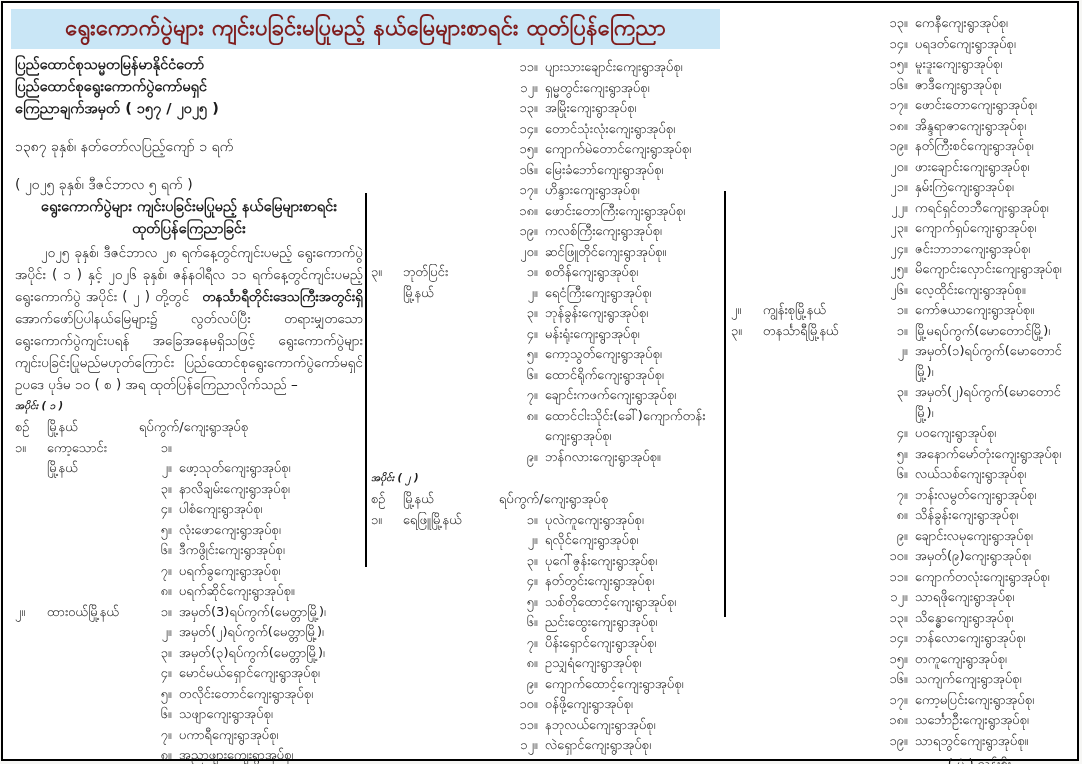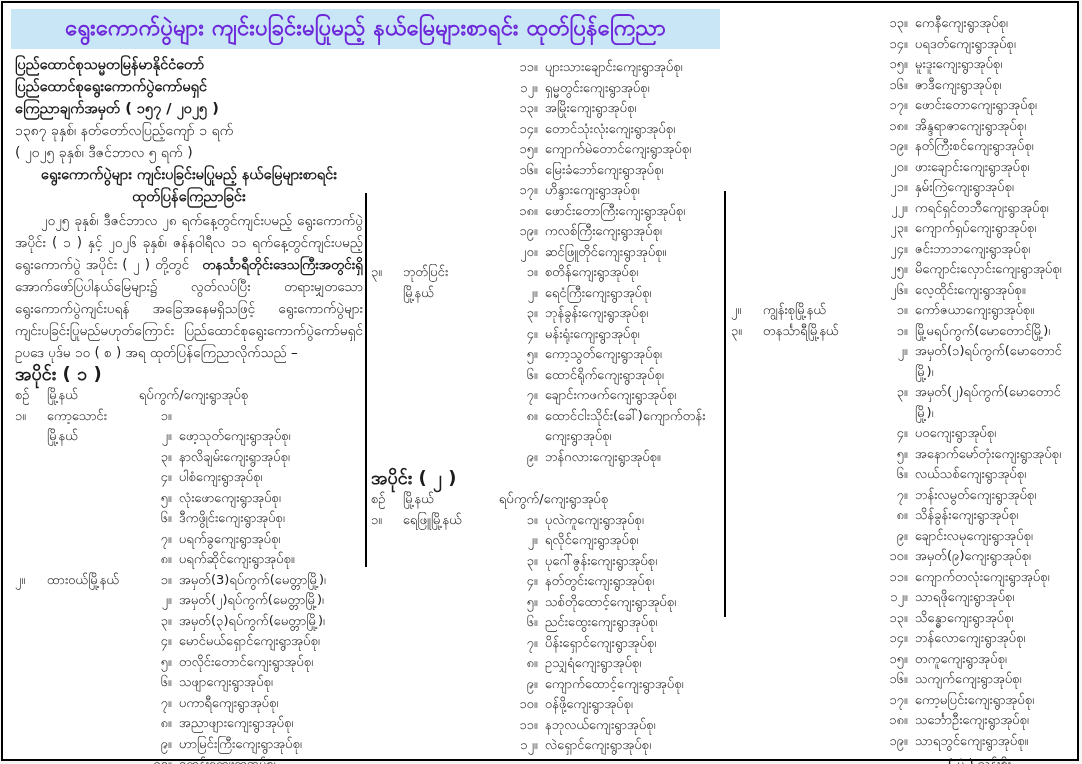--- a/index.html
+++ b/index.html
@@ -18,42 +18,42 @@
   .vline{position:absolute;width:2px;background:#000;}
   #divider-1{left:362px;top:190px;height:374px;}
   #divider-2{left:721px;top:188px;height:426px;}
 
   .col{position:absolute;font-size:13px;line-height:20.5px;}
   #col-left{left:12px;top:50px;width:348px;--tw:92px;--nw:40px;}
   #col-mid{left:368px;top:54px;width:350px;--tw:96px;--nw:46px;}
   #col-right{left:728px;top:10px;width:346px;--tw:106px;--nw:46px;}
 
   .hdr-line{text-align:left;font-weight:bold;font-size:14.5px;line-height:22px;}
-  .hdr-line.plain{font-weight:normal;font-size:14px;}
+  .hdr-line.plain{font-weight:normal;font-size:14px;margin-top:16px;}
   .subject{text-align:center;font-weight:bold;font-size:14.5px;line-height:22px;}
   .para{margin-top:2px;font-size:13.5px;line-height:22px;text-align:justify;text-indent:26px;}
   .para b{font-weight:bold;margin-left:8px;}
 
-  .part-label{font-weight:bold;font-size:18px;line-height:22px;}
+  .part-label{font-weight:bold;font-size:10px;line-height:22px;font-style:italic;}
   .row{display:flex;align-items:flex-start;}
   .row.head{font-weight:normal;}
   .c-sn{flex:0 0 32px;}
   .c-town{flex:0 0 var(--tw);}
   .c-num{flex:0 0 var(--nw);text-align:right;padding-right:7px;box-sizing:border-box;}
   .c-name{flex:1;min-width:0;}
 
   .sig{margin-top:2px;}
   .sig-line1{text-align:right;padding-right:66px;line-height:22px;}
 </style>
 </head>
 <body>
 
 <div class="page">
 
-  <div class="titlebar" style="background: rgb(201, 230, 246); color: #6d28d9;">
+  <div class="titlebar" style="background: rgb(201, 230, 246); color: #7f1d1d;">
     <span>ရွေးကောက်ပွဲများ ကျင်းပခြင်းမပြုမည့် နယ်မြေများစာရင်း ထုတ်ပြန်ကြေညာ</span>
   </div>
 
   <div class="vline" id="divider-1"></div>
   <div class="vline" id="divider-2"></div>
 
   <div class="col" id="col-left">
     <div class="hdr-line">ပြည်ထောင်စုသမ္မတမြန်မာနိုင်ငံတော်</div>
     <div class="hdr-line">ပြည်ထောင်စုရွေးကောက်ပွဲကော်မရှင်</div>
     <div class="hdr-line">ကြေညာချက်အမှတ် ( ၁၅၇ / ၂၀၂၅ )</div>

